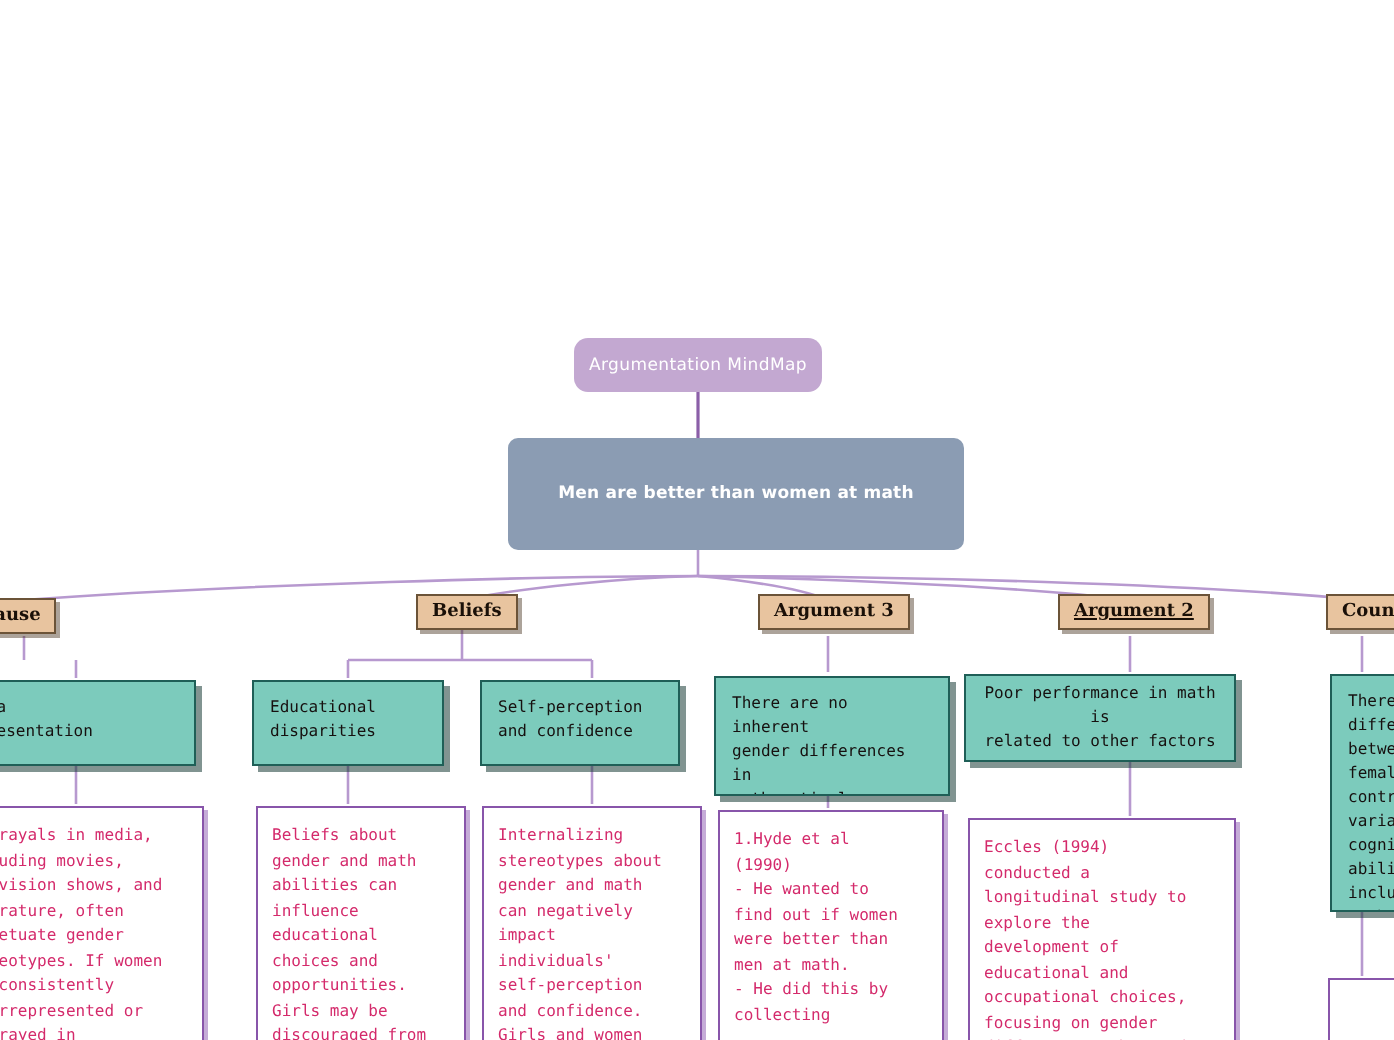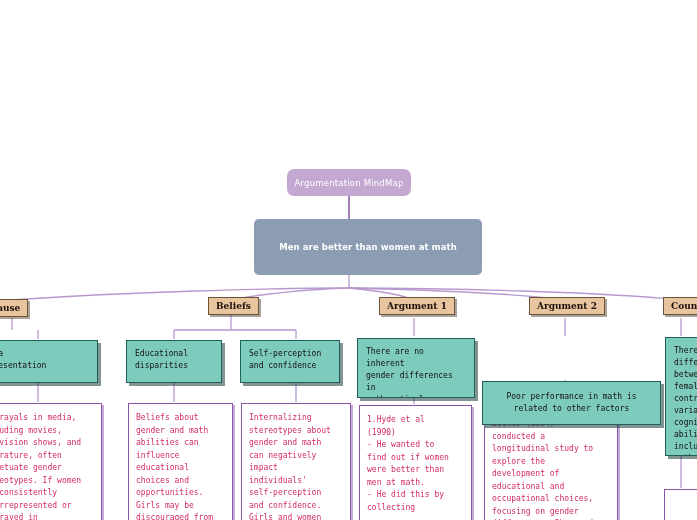--- a/index.html
+++ b/index.html
@@ -163,40 +163,40 @@
   </svg>
 
   <div class="title-node">Argumentation MindMap</div>
 
   <div class="thesis-node">Men are better than women at math</div>
 
   <div class="cat-label" style="left:-18px; top:299px;">Cause</div>
 
   <div class="cat-label" style="left:208px; top:297px;">Beliefs</div>
 
-  <div class="cat-label" style="left:379px; top:297px;">Argument 1</div>
-
-  <div class="cat-label" style="left:529px; top:297px;">Argument 2</div>
+  <div class="cat-label" style="left:379px; top:297px;">Argument 3</div>
+
+  <div class="cat-label" style="left:529px; top:297px;text-decoration:underline;">Argument 2</div>
 
   <div class="cat-label" style="left:663px; top:297px;">Counter</div>
 
   <div class="teal-box" style="left:-30px; top:340px; width:128px; height:43px;">Media
 representation</div>
 
   <div class="teal-box" style="left:126px; top:340px; width:96px; height:43px;">Educational
 disparities</div>
 
   <div class="teal-box" style="left:240px; top:340px; width:100px; height:43px;">Self-perception
 and confidence</div>
 
   <div class="teal-box" style="left:357px; top:338px; width:118px; height:60px;">There are no inherent
 gender differences in
 mathematical ability.</div>
 
-  <div class="teal-box centered" style="left:482px; top:337px; width:179px; height:44px; white-space:pre-line;margin-top:44px;">Poor performance in math is
+  <div class="teal-box centered" style="left:482px; top:337px; width:136px; height:44px; white-space:pre-line;">Poor performance in math is
 related to other factors</div>
 
   <div class="teal-box" style="left:665px; top:337px; width:110px; height:119px;">There are
 differences
 between male and
 female brains
 contributing to
 variations in
 cognitive
 abilities,

